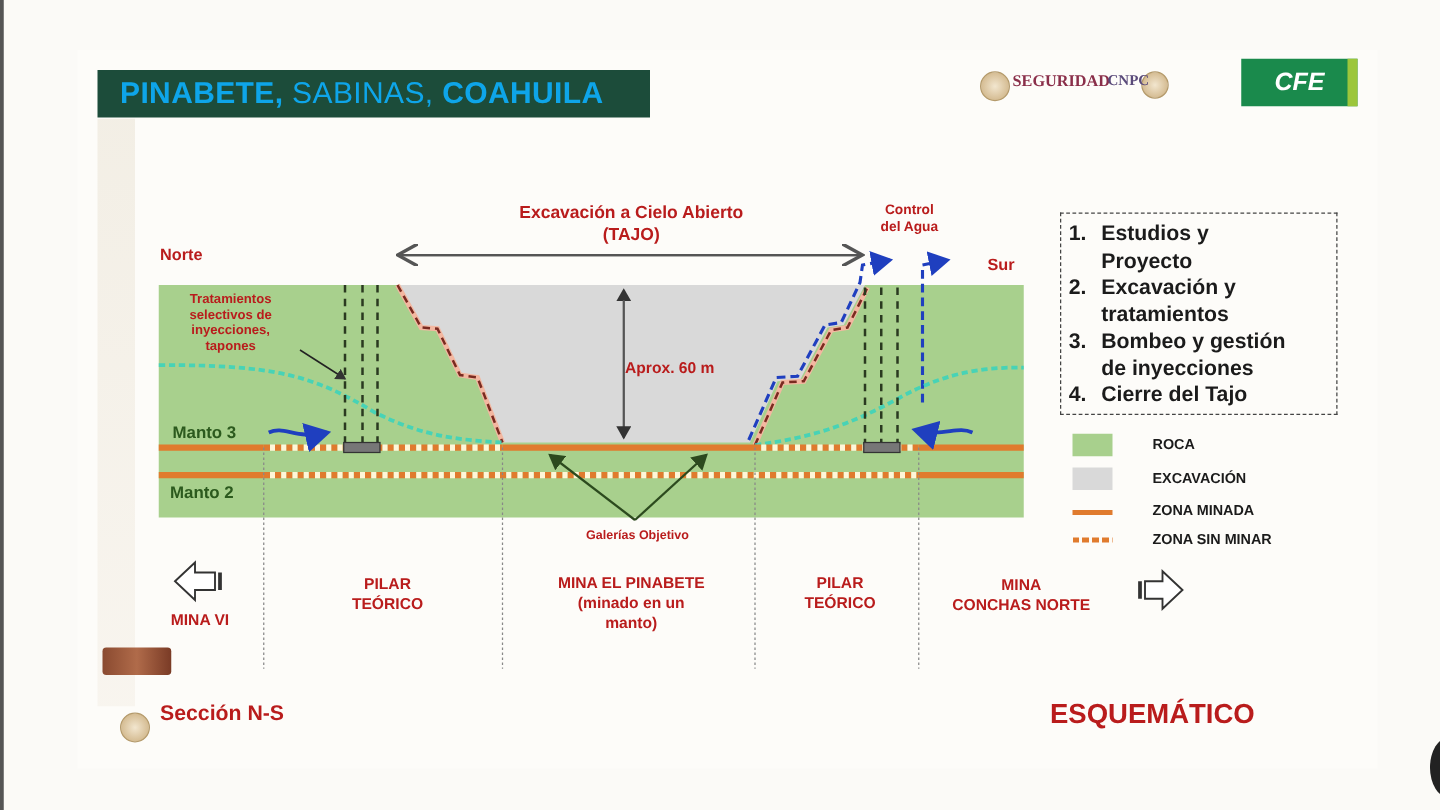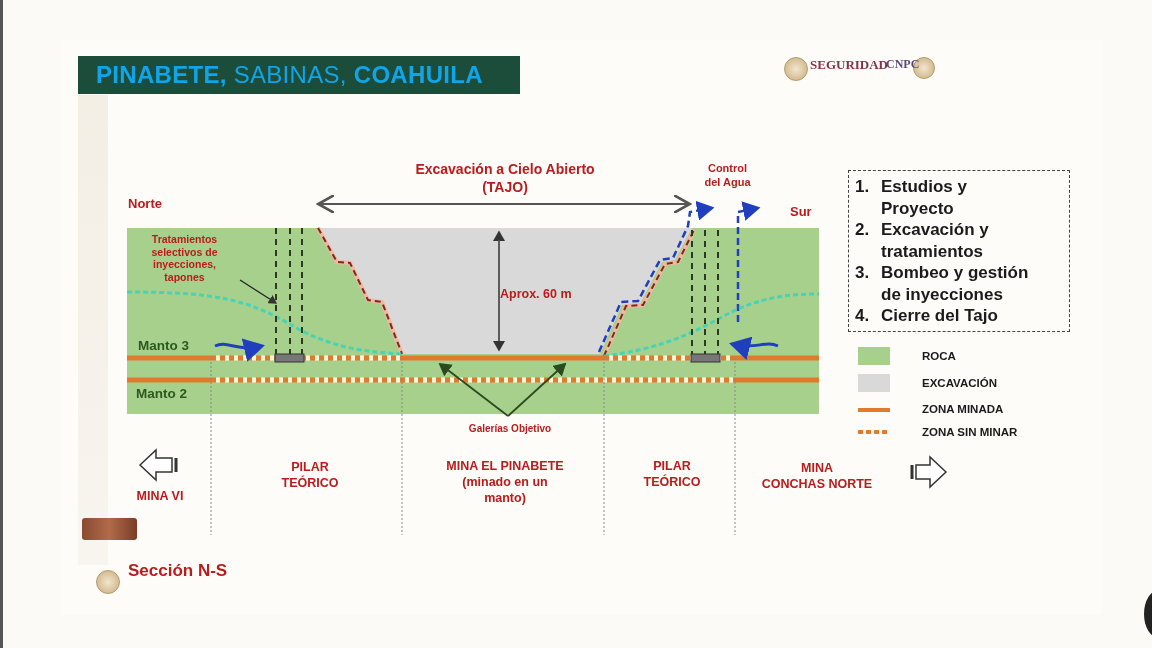--- a/index.html
+++ b/index.html
@@ -36,20 +36,21 @@
   </div>
 
   <div>
     <div class="seal" style="left:784px;top:57px;"></div>
     <div class="logo-text" style="left:810px;top:57px;font-size:13px;">SEGURIDAD</div>
   </div>
   <div>
     <div class="seal" style="left:913px;top:57px;width:20px;height:20px;"></div>
     <div class="logo-text" style="left:886px;top:57px;font-size:12px;color:#5a4a7a;">CNPC</div>
   </div>
+  <div class="cfe">CFE</div>
 
   <svg class="diagram-svg" width="1152" height="648">
     <defs>
       <marker id="arrG" markerWidth="10" markerHeight="10" refX="8" refY="5" orient="auto">
           <path d="M0,0 L9,5 L0,10" fill="none" stroke="#555" stroke-width="1.5"></path>
         </marker>
       <marker id="arrDk" markerWidth="8" markerHeight="8" refX="6" refY="4" orient="auto">
           <path d="M0,0 L7,4 L0,8 Z" fill="#333"></path>
         </marker>
       <marker id="arrGr" markerWidth="8" markerHeight="8" refX="6" refY="4" orient="auto">
@@ -204,15 +205,16 @@
     </div>
   <div class="legend-item" style="top:426px;">
       <span class="sw" style="height:4px;background:repeating-linear-gradient(90deg,#e07b2e 0 5px,transparent 5px 8px);"></span>
       <span>ZONA SIN MINAR</span>
     </div>
 
   <div class="lbl" style="left:82px;top:518px;width:55px;height:22px;background:linear-gradient(90deg,#8a4a30,#b06b4a,#7a3b26);border-radius:3px;"></div>
   <div class="seal" style="left:96px;top:570px;width:22px;height:22px;"></div>
 
   <div class="lbl" style="left:128px;top:561px;font-size:17px;">Sección N-S</div>
+  <div class="lbl" style="left:840px;top:558px;font-size:22px;">ESQUEMÁTICO</div>
 
   <div style="position:absolute;left:1144px;top:590px;width:30px;height:48px;border-radius:50%;background:#222;"></div>
 </div>
 
 </body></html>

